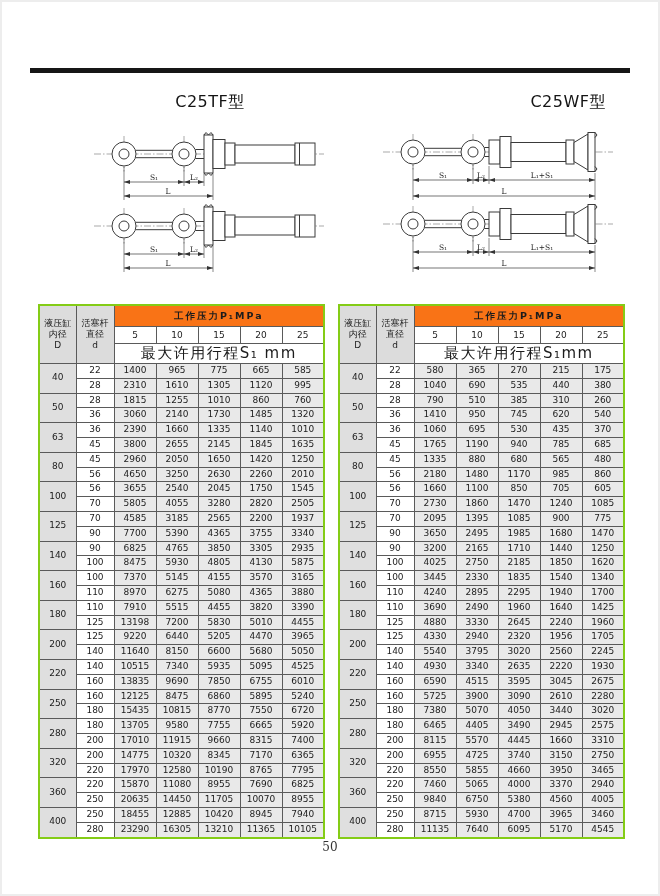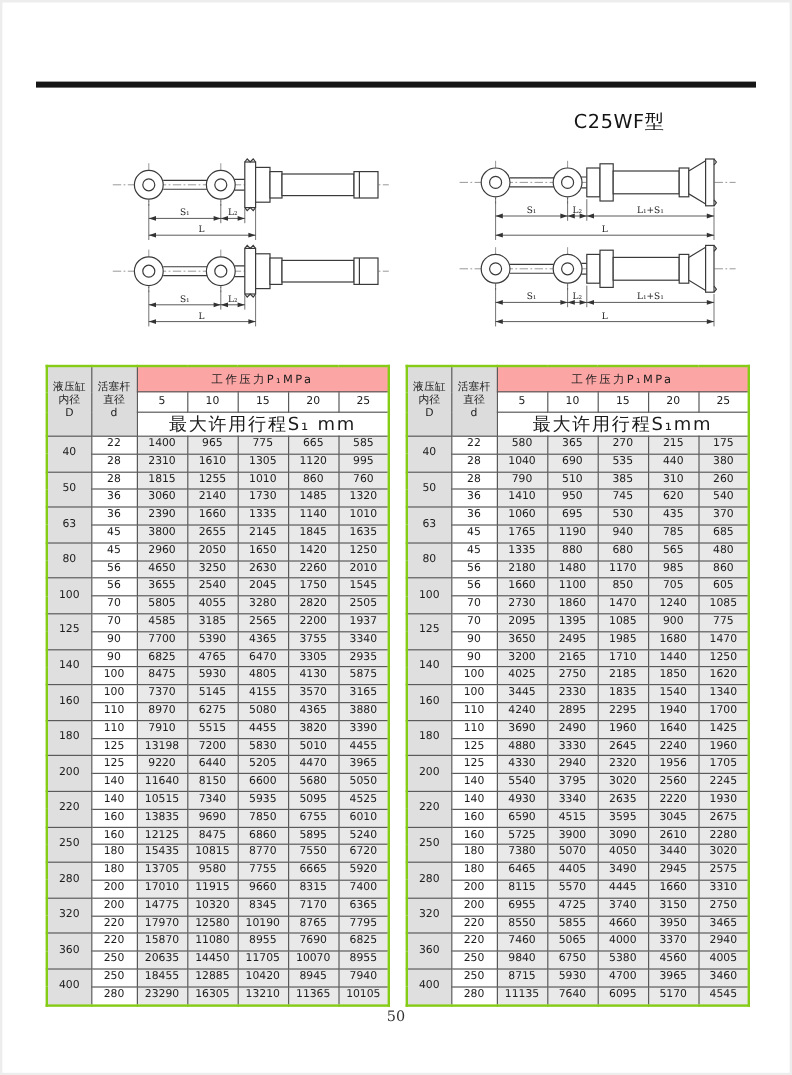--- a/index.html
+++ b/index.html
@@ -2,57 +2,58 @@
 <html><head>
 <meta charset="utf-8">
 <style>
   html,body{margin:0;padding:0;background:#888;}
   .page{position:relative;width:660px;height:896px;background:#fff;margin:0 auto;
         font-family:"DejaVu Sans",sans-serif;overflow:hidden;
         box-shadow:inset 0 0 0 2px #ededed;}
   .rule{position:absolute;left:30px;top:68px;width:600px;height:5px;background:#161616;}
   .sec-title{position:absolute;top:92px;font-size:16px;color:#141414;text-align:center;letter-spacing:.5px;}
   .sec-title.t-left{left:95px;width:230px;}
-  .sec-title.t-right{left:401px;width:230px;}
+  .sec-title.t-right{left:376px;width:230px;text-align:right;}
   .drawing{position:absolute;top:126px;}
   .drawing.d-left{left:92px;}
   .drawing.d-right{left:381px;}
   
   .ln{stroke:#3a3a3a;stroke-width:1;fill:none;}
   .lnw{stroke:#3a3a3a;stroke-width:1;fill:#fff;}
   .cl{stroke:#707070;stroke-width:.6;fill:none;stroke-dasharray:7 2 1.5 2;}
   .ext{stroke:#3a3a3a;stroke-width:.6;fill:none;}
   .dim{stroke:#3a3a3a;stroke-width:.7;fill:none;}
   .arr{fill:#333;stroke:none;}
   .dtxt{font-family:"DejaVu Serif",serif;font-size:7.5px;fill:#1d1d1d;text-anchor:middle;}
   
   .dtable{position:absolute;top:304px;width:287px;border-collapse:collapse;table-layout:fixed;
           border:2px solid #84cc16;font-size:9px;color:#1c1c1c;}
   .dtable.tb-left{left:38px;}
   .dtable.tb-right{left:338px;}
   .dtable th,.dtable td{border:1px solid #5a5a5a;text-align:center;padding:0;font-weight:normal;}
   th.side{background:#dcdcdc;white-space:pre-line;line-height:11px;font-size:9px;width:37px;}
-  th.ptitle{height:20px;letter-spacing:2px;font-size:9.5px;background:#fca5a5;}
+  th.ptitle{height:20px;letter-spacing:2px;font-size:9.5px;background:#f97316;font-weight:bold;}
   tr.prow th{height:16px;font-size:9px;background:#fff;}
   th.stitle{height:13px;letter-spacing:1.5px;font-size:15px;background:#fff;}
   .dtable tbody td{height:13.8px;line-height:13.8px;font-size:9px;}
   .dtable td.dcol{background:#dfdfdf;}
   .dtable td.rodcol{background:#fff;}
   .dtable td.vcell{background:#e9e9e9;}
   col.c1{width:37px;} col.c2{width:38px;} col.cv{width:42px;}
   .pagenum{position:absolute;left:0;right:0;top:840px;text-align:center;
            font-family:"DejaVu Serif",serif;font-size:12px;color:#333;}
 </style>
 </head>
 <body>
 
 <div class="page">
 
   <div class="rule"></div>
 
+  <div class="sec-title t-left">C25TF型</div>
   <div class="sec-title t-right">C25WF型</div>
 
   <svg class="drawing d-left" width="235" height="150" viewBox="0 0 235 150">
     <defs>
       <g id="tf-fig">
         <line class="cl" x1="0" y1="20" x2="230" y2="20"></line>
         <line class="cl" x1="30" y1="2" x2="30" y2="38"></line>
         <line class="cl" x1="90" y1="2" x2="90" y2="38"></line>
         <line class="ln" x1="42" y1="16.3" x2="78.6" y2="16.3"></line>
         <line class="ln" x1="42" y1="23.7" x2="78.6" y2="23.7"></line>
@@ -274,21 +275,21 @@
           <td class="vcell">5390</td>
           <td class="vcell">4365</td>
           <td class="vcell">3755</td>
           <td class="vcell">3340</td>
         </tr>
         <tr>
           <td rowspan="2" class="dcol">140</td>
           <td class="rodcol">90</td>
           <td class="vcell">6825</td>
           <td class="vcell">4765</td>
-          <td class="vcell">6470</td>
+          <td class="vcell">3850</td>
           <td class="vcell">3305</td>
           <td class="vcell">2935</td>
         </tr>
         <tr>
           <td class="rodcol">100</td>
           <td class="vcell">8475</td>
           <td class="vcell">5930</td>
           <td class="vcell">4805</td>
           <td class="vcell">4130</td>
           <td class="vcell">5875</td>

